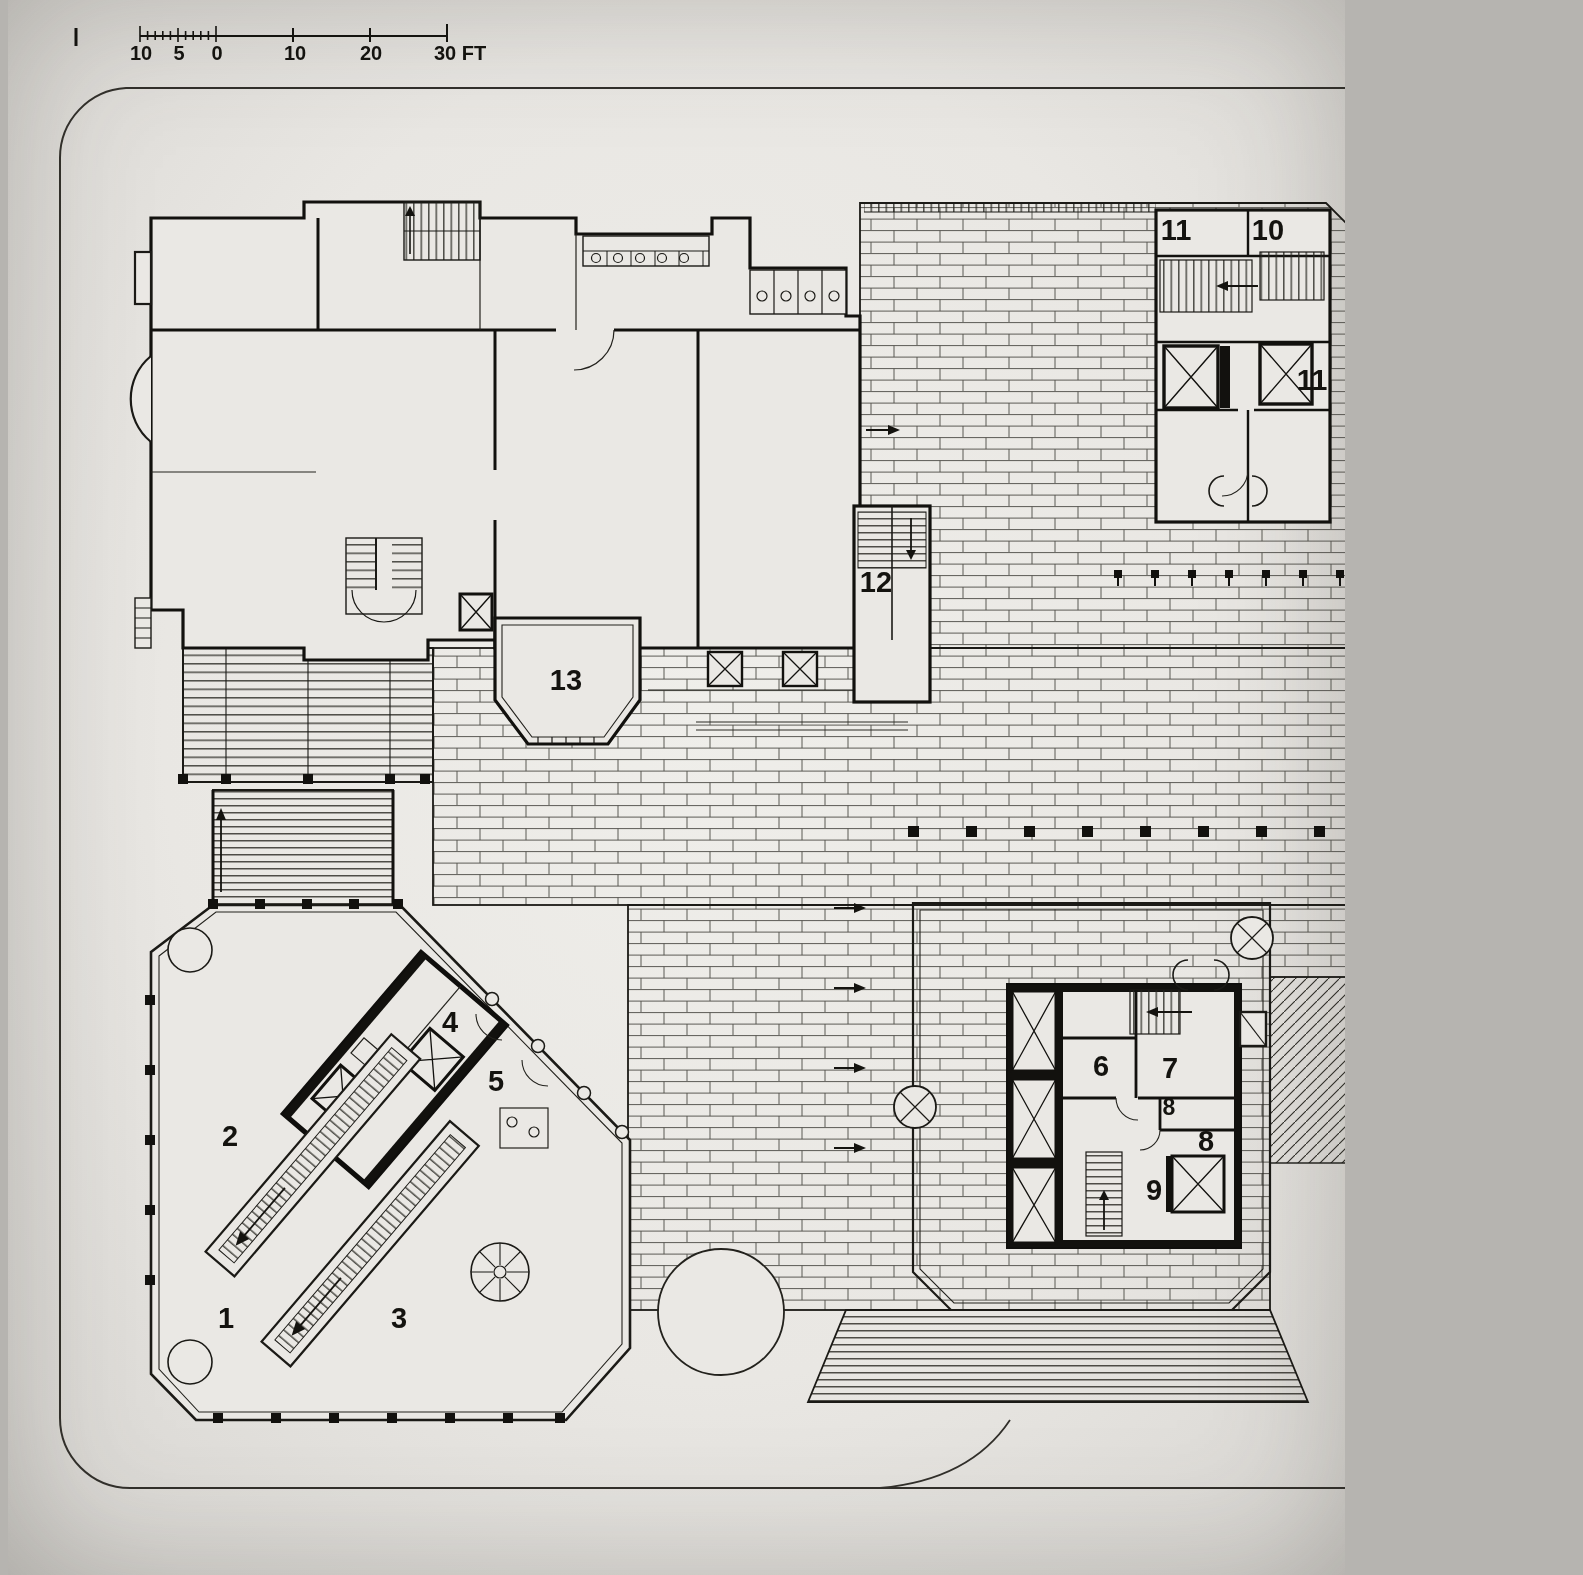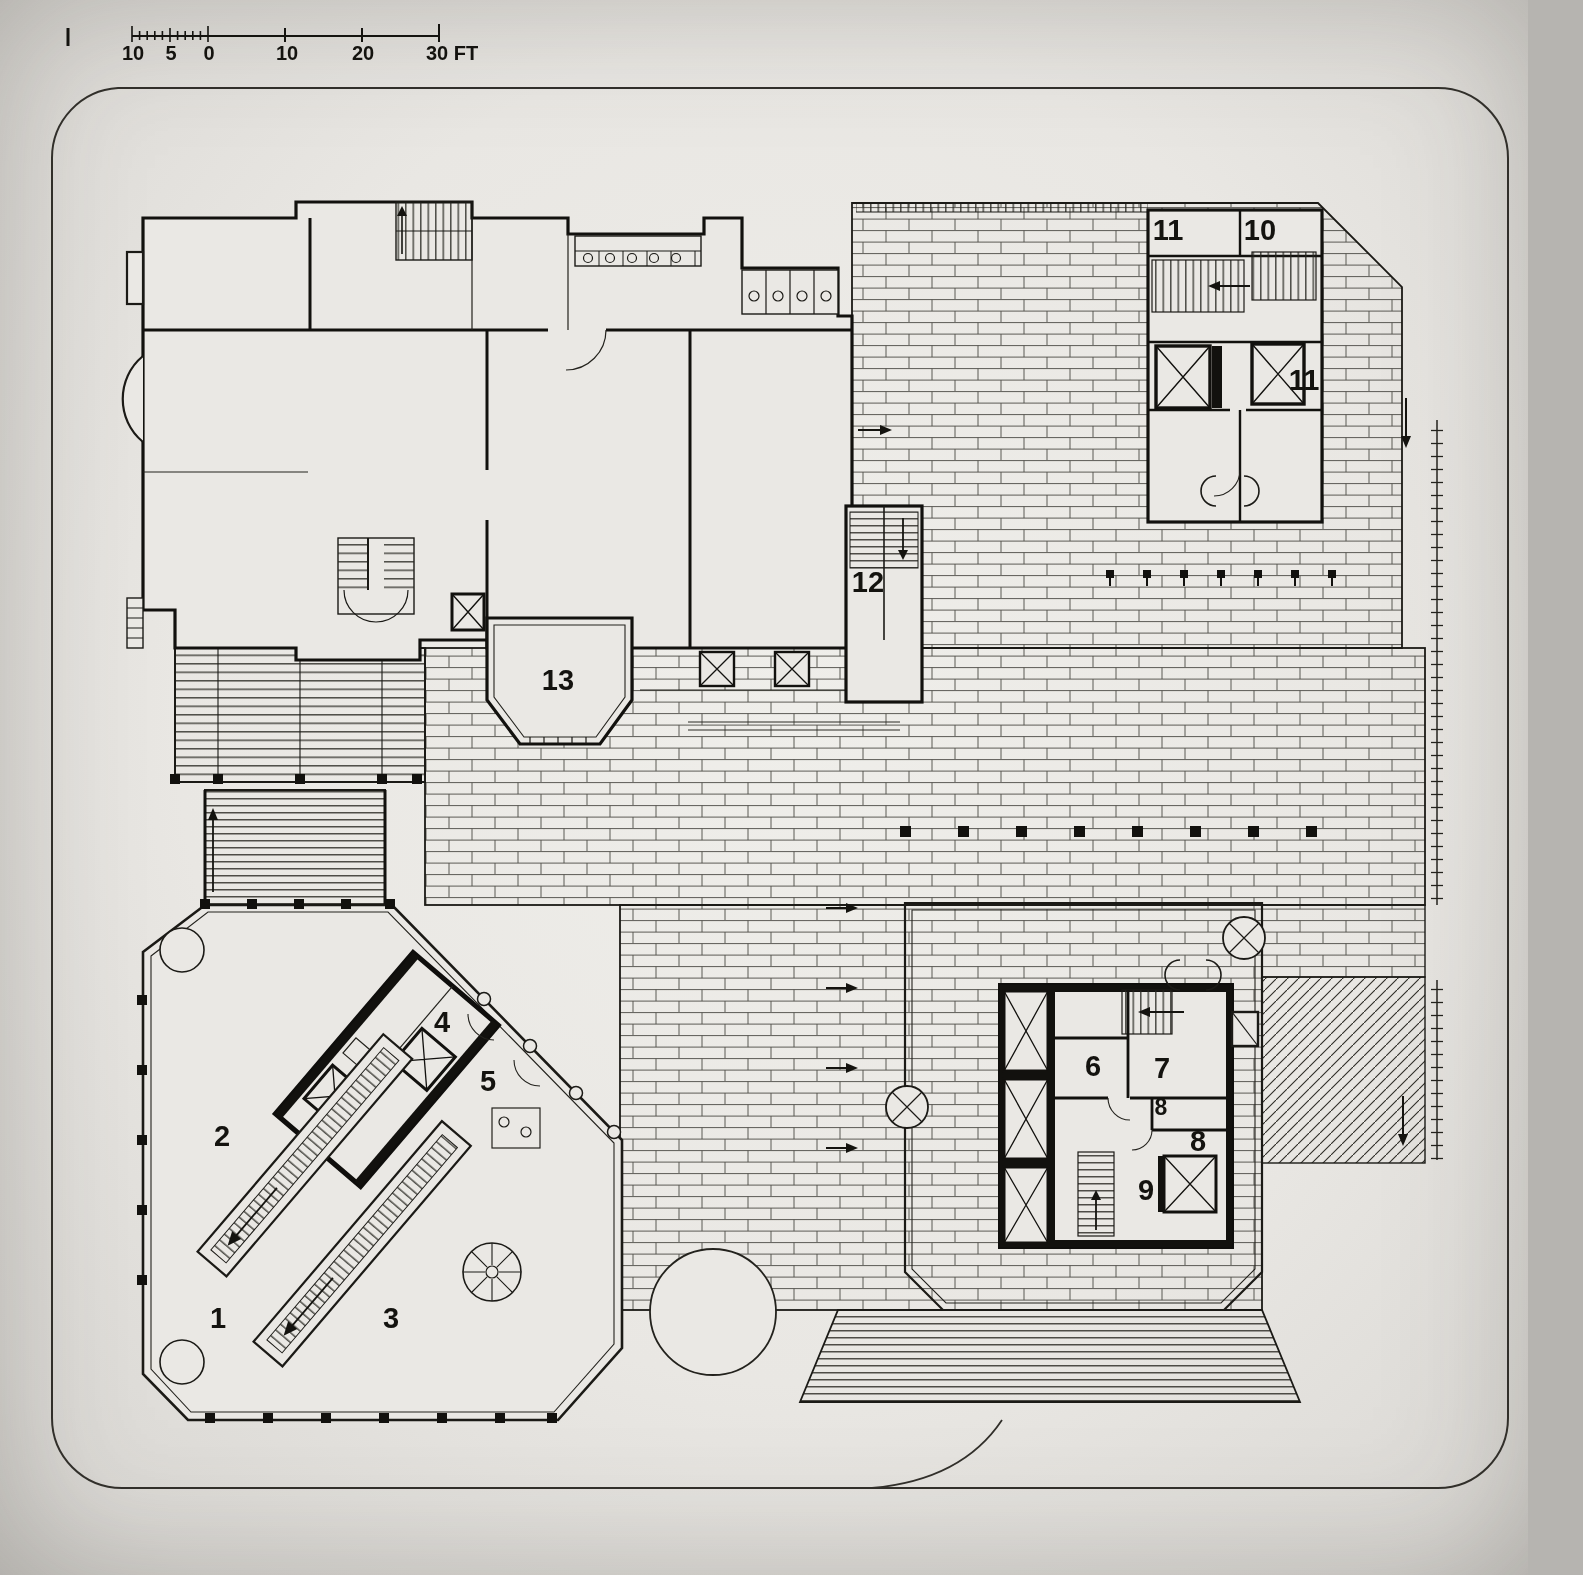--- a/index.html
+++ b/index.html
@@ -1,18 +1,18 @@
 <!DOCTYPE html>
 <html><head>
 <meta charset="utf-8">
 <style>
   html,body{margin:0;padding:0;background:#b6b4b0;}
-  .page{position:relative;width:1528px;height:1575px;overflow:hidden;
+  .page{position:relative;width:1337px;height:1575px;overflow:hidden;
         background:radial-gradient(ellipse at 52% 45%, #efeeea 0%, #e9e7e3 55%, #dcdad6 88%, #d2d0cc 100%);
-        box-shadow:inset 0 0 140px rgba(70,64,56,.28);}
+        box-shadow:inset 0 0 140px rgba(70,64,56,.28);margin-left:8px;}
   svg.plan{position:absolute;left:0;top:0;display:block;}
   text.room{font-family:"Liberation Sans","DejaVu Sans",sans-serif;font-weight:700;font-size:29px;fill:#14130f;text-anchor:middle;}
   text.roomsmall{font-family:"Liberation Sans","DejaVu Sans",sans-serif;font-weight:700;font-size:23px;fill:#14130f;text-anchor:middle;}
   text.scalelbl{font-family:"Liberation Sans","DejaVu Sans",sans-serif;font-weight:700;font-size:20px;fill:#14130f;text-anchor:middle;}
 </style>
 </head>
 <body>
 
 <div class="page">
 <svg class="plan" width="1583" height="1575" viewBox="0 0 1583 1575">

